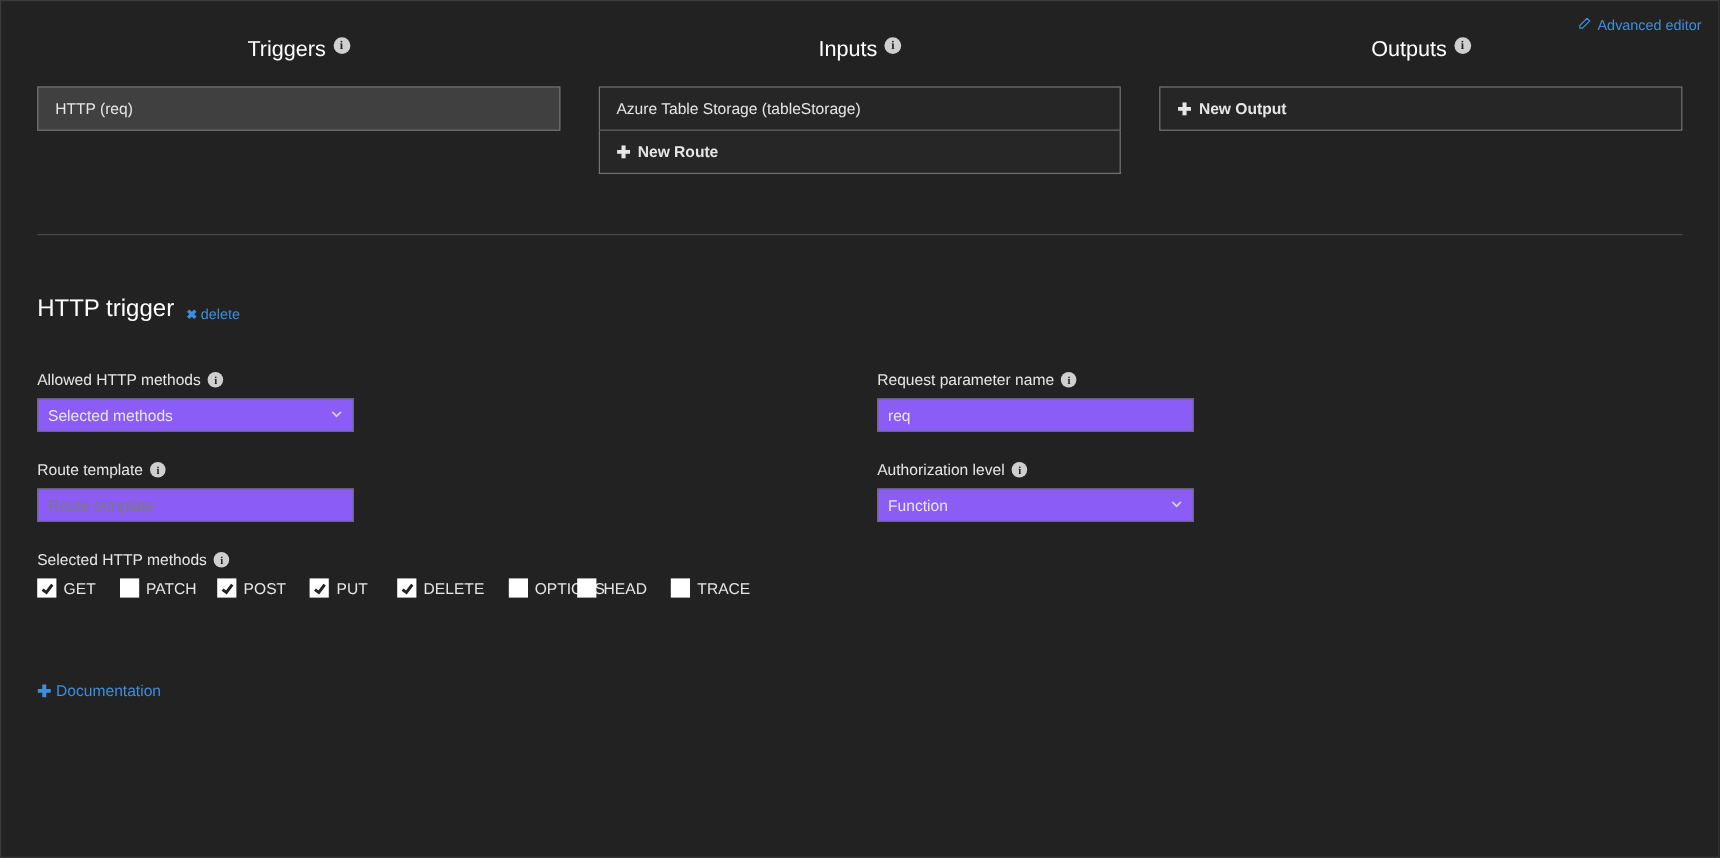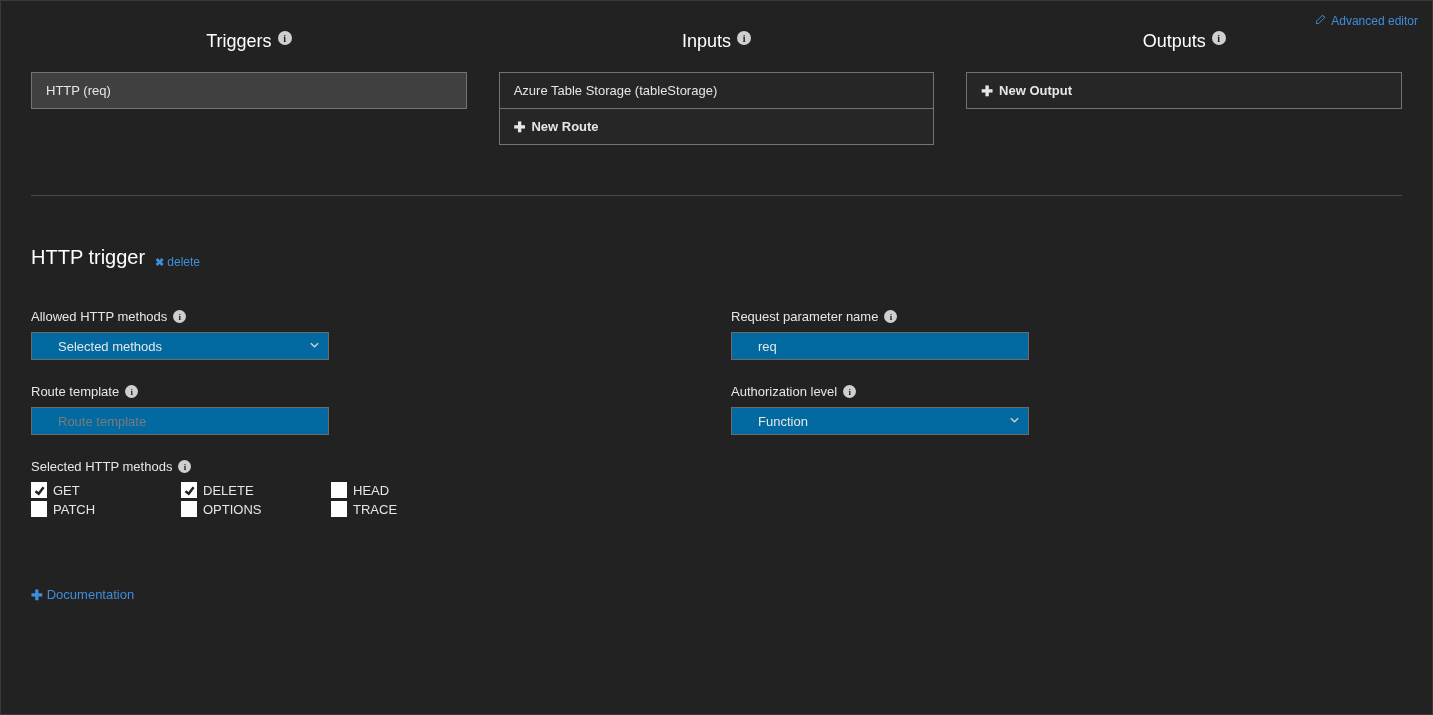--- a/index.html
+++ b/index.html
@@ -132,27 +132,27 @@
   }
   .field-label {
     font-size: 13px;
     color: #e6e6e6;
     margin-bottom: 8px;
     display: flex;
     align-items: center;
     gap: 6px;
   }
   .select, .text-input {
-    width: 298px;
+    width: 264px;
     height: 28px;
-    background: #0369a1;
+    background: #8b5cf6;
     border: 1px solid #6b6b6b;
     color: #e6e6e6;
     font-size: 13px;
-    padding: 0 26px;
+    padding: 0 8px;
     position: relative;
     display: flex;
     align-items: center;
     cursor: pointer;
   }
   .select .chev {
     position: absolute;
     right: 8px;
     top: 50%;
     transform: translateY(-50%);
@@ -169,22 +169,22 @@
   }
   .text-input input::placeholder { color: #7a7a7a; }
   .checks {
     display: flex;
     gap: 0;
     margin-top: 8px;
   }
   .check-col {
     width: 150px;
     display: flex;
-    flex-direction: column;
-    gap: 3px;
+    flex-direction: row;
+    gap: 20px;
   }
   .check-item {
     display: flex;
     align-items: center;
     gap: 6px;
     font-size: 13px;
     cursor: pointer;
   }
   .cbox {
     width: 16px;
@@ -317,20 +317,38 @@
                   <span>PATCH</span>
                 </div>
               </div>
               <div class="check-col">
                 <div class="check-item">
                   <span class="cbox checked">
                     <svg viewBox="0 0 16 16">
                       <polyline points="3,9 7,12 13,4"></polyline>
                     </svg>
                   </span>
+                  <span>POST</span>
+                </div>
+                <div class="check-item">
+                  <span class="cbox checked">
+                    <svg viewBox="0 0 16 16">
+                      <polyline points="3,9 7,12 13,4"></polyline>
+                    </svg>
+                  </span>
+                  <span>PUT</span>
+                </div>
+              </div>
+              <div class="check-col">
+                <div class="check-item">
+                  <span class="cbox checked">
+                    <svg viewBox="0 0 16 16">
+                      <polyline points="3,9 7,12 13,4"></polyline>
+                    </svg>
+                  </span>
                   <span>DELETE</span>
                 </div>
                 <div class="check-item">
                   <span class="cbox"></span>
                   <span>OPTIONS</span>
                 </div>
               </div>
               <div class="check-col">
                 <div class="check-item">
                   <span class="cbox"></span>

